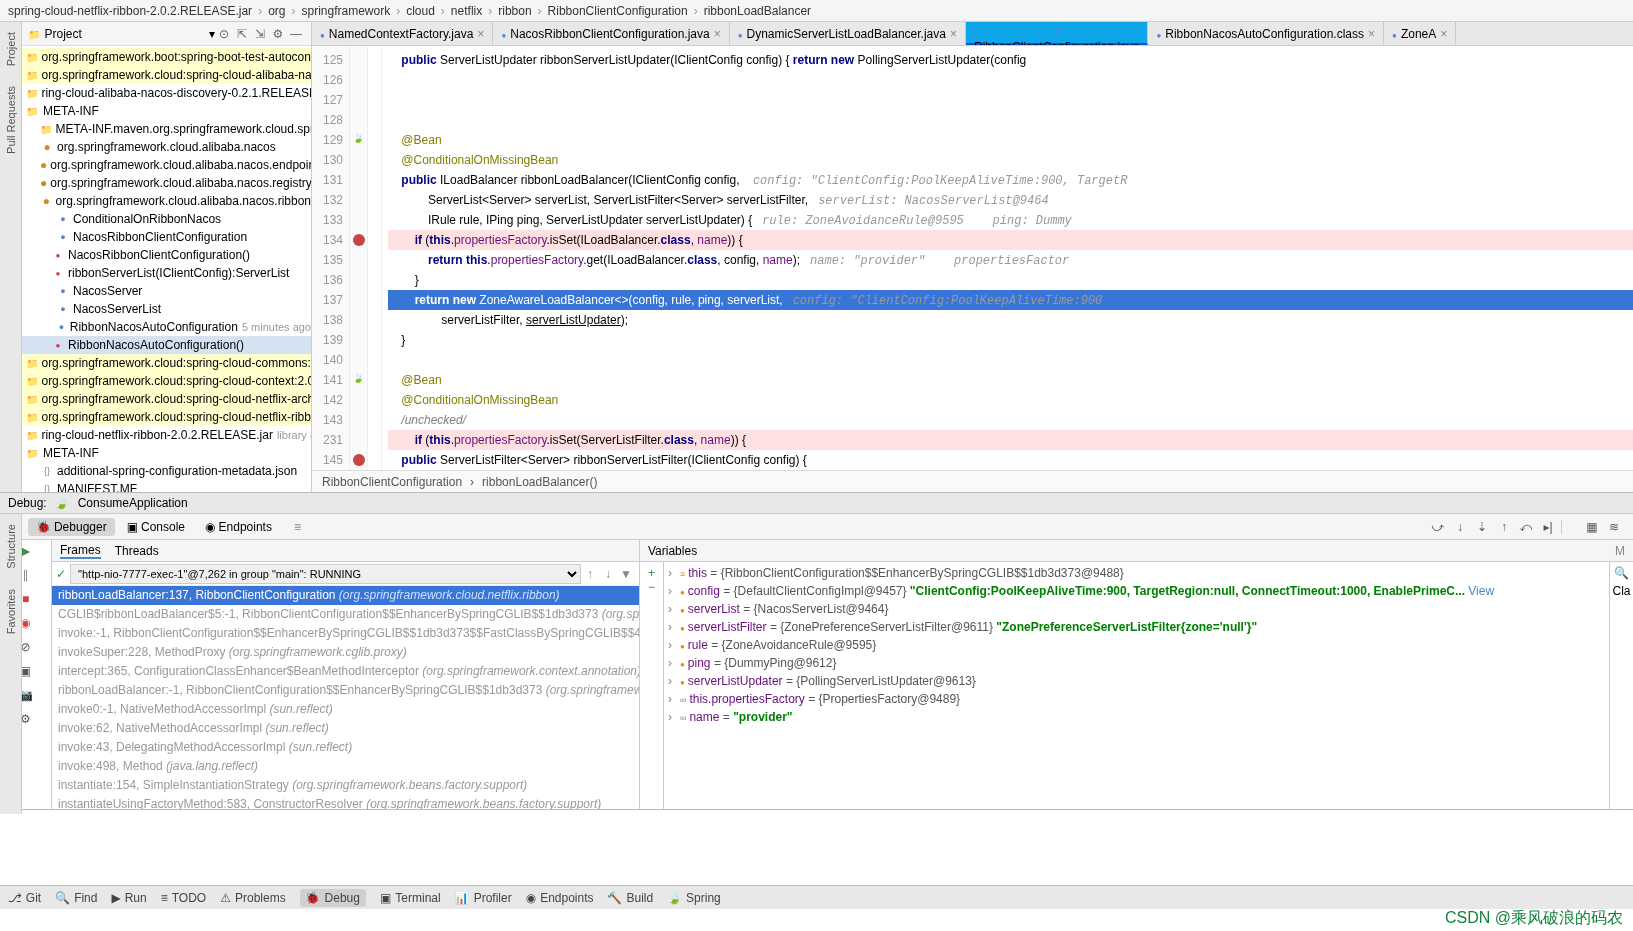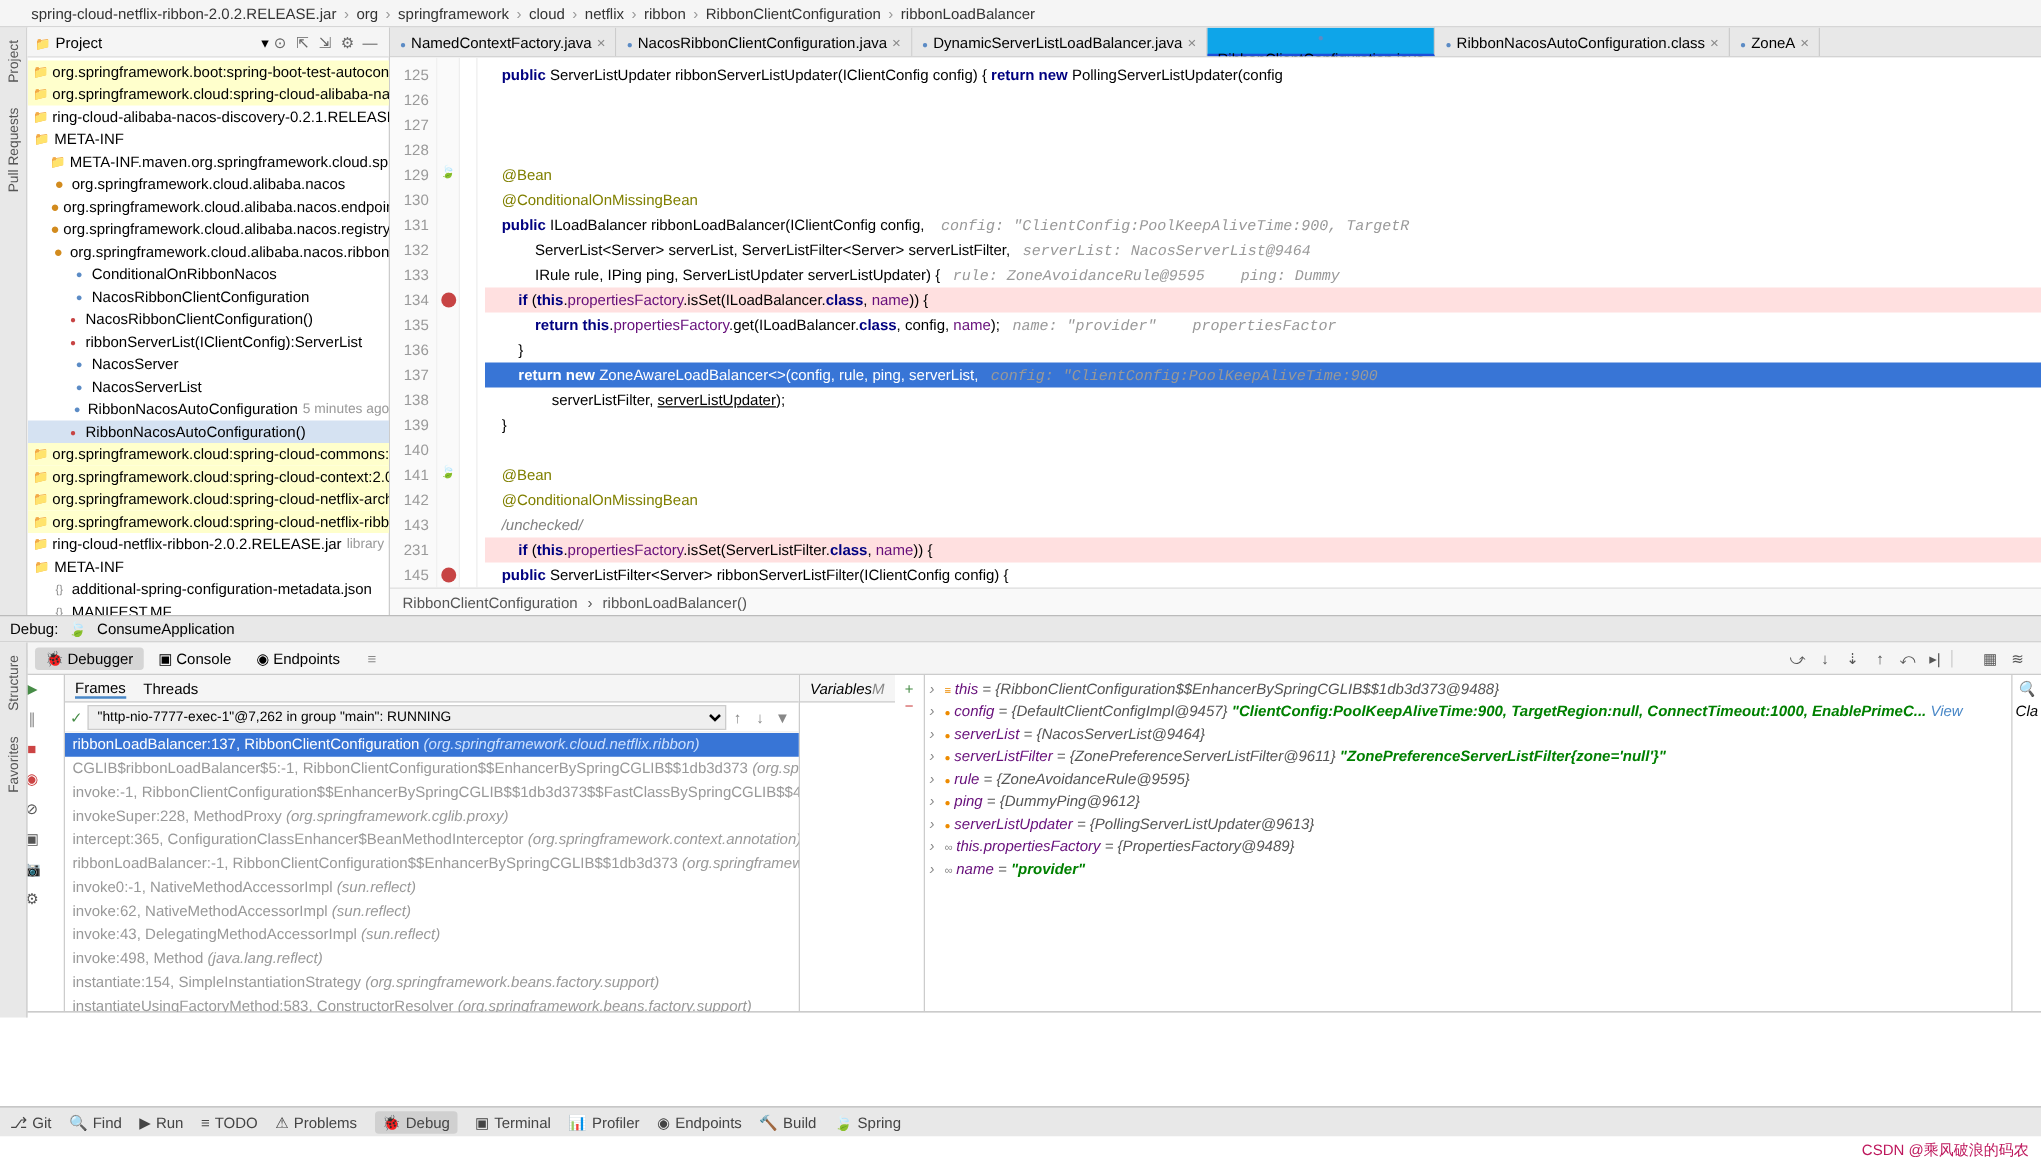--- a/index.html
+++ b/index.html
@@ -1,17 +1,17 @@
 <!DOCTYPE html>
 <html><head>
 <meta charset="utf-8">
 <style>
 * { margin:0; padding:0; box-sizing:border-box; font-family:"Segoe UI",Arial,sans-serif; font-size:12px; }
 body { background:#fff; color:#000; overflow:hidden; width:1633px; height:931px; }
-.breadcrumb { height:22px; display:flex; align-items:center; padding:0 25px; background:#f5f5f5; border-bottom:1px solid #ccc; gap:4px; }
+.breadcrumb { height:22px; display:flex; align-items:center; padding:0 8px; background:#f5f5f5; border-bottom:1px solid #ccc; gap:4px; }
 .breadcrumb span { color:#333; }
 .breadcrumb .sep::after { content:"›"; margin:0 2px; color:#999; }
 .main-row { display:flex; height:470px; }
 .side-tab { width:22px; background:#e8e8e8; border-right:1px solid #ccc; display:flex; flex-direction:column; align-items:center; padding-top:10px; gap:20px; }
 .side-tab .vtext { writing-mode:vertical-rl; transform:rotate(180deg); font-size:11px; color:#555; }
 .proj-panel { width:290px; background:#fff; border-right:1px solid #ccc; display:flex; flex-direction:column; }
 .proj-header { height:24px; display:flex; align-items:center; padding:0 6px; border-bottom:1px solid #ddd; background:#f5f5f5; }
 .proj-header .title { flex:1; }
 .proj-header .icon { width:18px; text-align:center; color:#666; cursor:pointer; }
 .tree { flex:1; overflow:auto; padding:2px 0; }
@@ -75,38 +75,38 @@
 .thread-sel { height:24px; display:flex; align-items:center; padding:0 4px; border-bottom:1px solid #eee; }
 .thread-sel .chk::before { content:"✓"; color:#468c46; margin-right:4px; }
 .thread-sel select { flex:1; border:1px solid #ccc; height:20px; font-size:11px; padding:0 3px; }
 .thread-sel .nav { width:18px; text-align:center; color:#888; cursor:pointer; }
 .frames { flex:1; overflow:auto; }
 .frame { height:19px; line-height:19px; padding:0 6px; white-space:nowrap; overflow:hidden; cursor:pointer; }
 .frame.sel { background:#3875d6; color:#fff; }
 .frame .pkg { color:#999; font-style:italic; }
 .frame.sel .pkg { color:#cbe0ff; }
 .frame.lib { color:#999; }
-.dbg-right { flex:1; display:flex; flex-direction:row;font-style:italic; }
+.dbg-right { flex:1; display:flex; flex-direction:column; }
 .var-hdr { height:22px; border-bottom:1px solid #ccc; background:#f5f5f5; display:flex; align-items:center; padding:0 8px; }
 .var-tools { width:24px; border-left:1px solid #ccc; display:flex; flex-direction:column; align-items:center; padding-top:4px; gap:4px; }
 .var-body { flex:1; display:flex; }
 .vars { flex:1; overflow:auto; padding:2px 4px; }
 .var { height:18px; line-height:18px; white-space:nowrap; }
 .var .arr::before { content:"›"; color:#888; margin-right:3px; display:inline-block; width:9px; }
 .var .ico-p::before { content:"●"; color:#ed8b00; font-size:8px; margin-right:3px; }
 .var .ico-f::before { content:"≡"; color:#ed8b00; font-size:9px; margin-right:3px; }
 .var .ico-g::before { content:"∞"; color:#888; font-size:9px; margin-right:3px; }
 .var .name { color:#660e7a; }
 .var .val { color:#555; }
 .var .valstr { color:#008000; font-weight:bold; }
 .var .link { color:#4a88c7; cursor:pointer; }
 .status-bar { height:24px; border-top:1px solid #bbb; background:#e8e8e8; display:flex; align-items:center; padding:0 8px; gap:14px; position:absolute; bottom:22px; left:0; right:0; }
 .status-bar .item { display:flex; align-items:center; gap:4px; cursor:pointer; color:#444; }
 .status-bar .item.active { background:#d0d0d0; padding:2px 6px; border-radius:3px; }
-.watermark { position:absolute; bottom:2px; right:10px; color:#be185d; font-size:12px; }
+.watermark { position:absolute; bottom:2px; right:10px; color:#15803d; font-size:16px; }
 </style>
 </head>
 <body>
 
 <div class="breadcrumb" id="bc">
     <span>spring-cloud-netflix-ribbon-2.0.2.RELEASE.jar</span>
     <span class="sep"></span>
     <span>org</span>
     <span class="sep"></span>
     <span>springframework</span>

